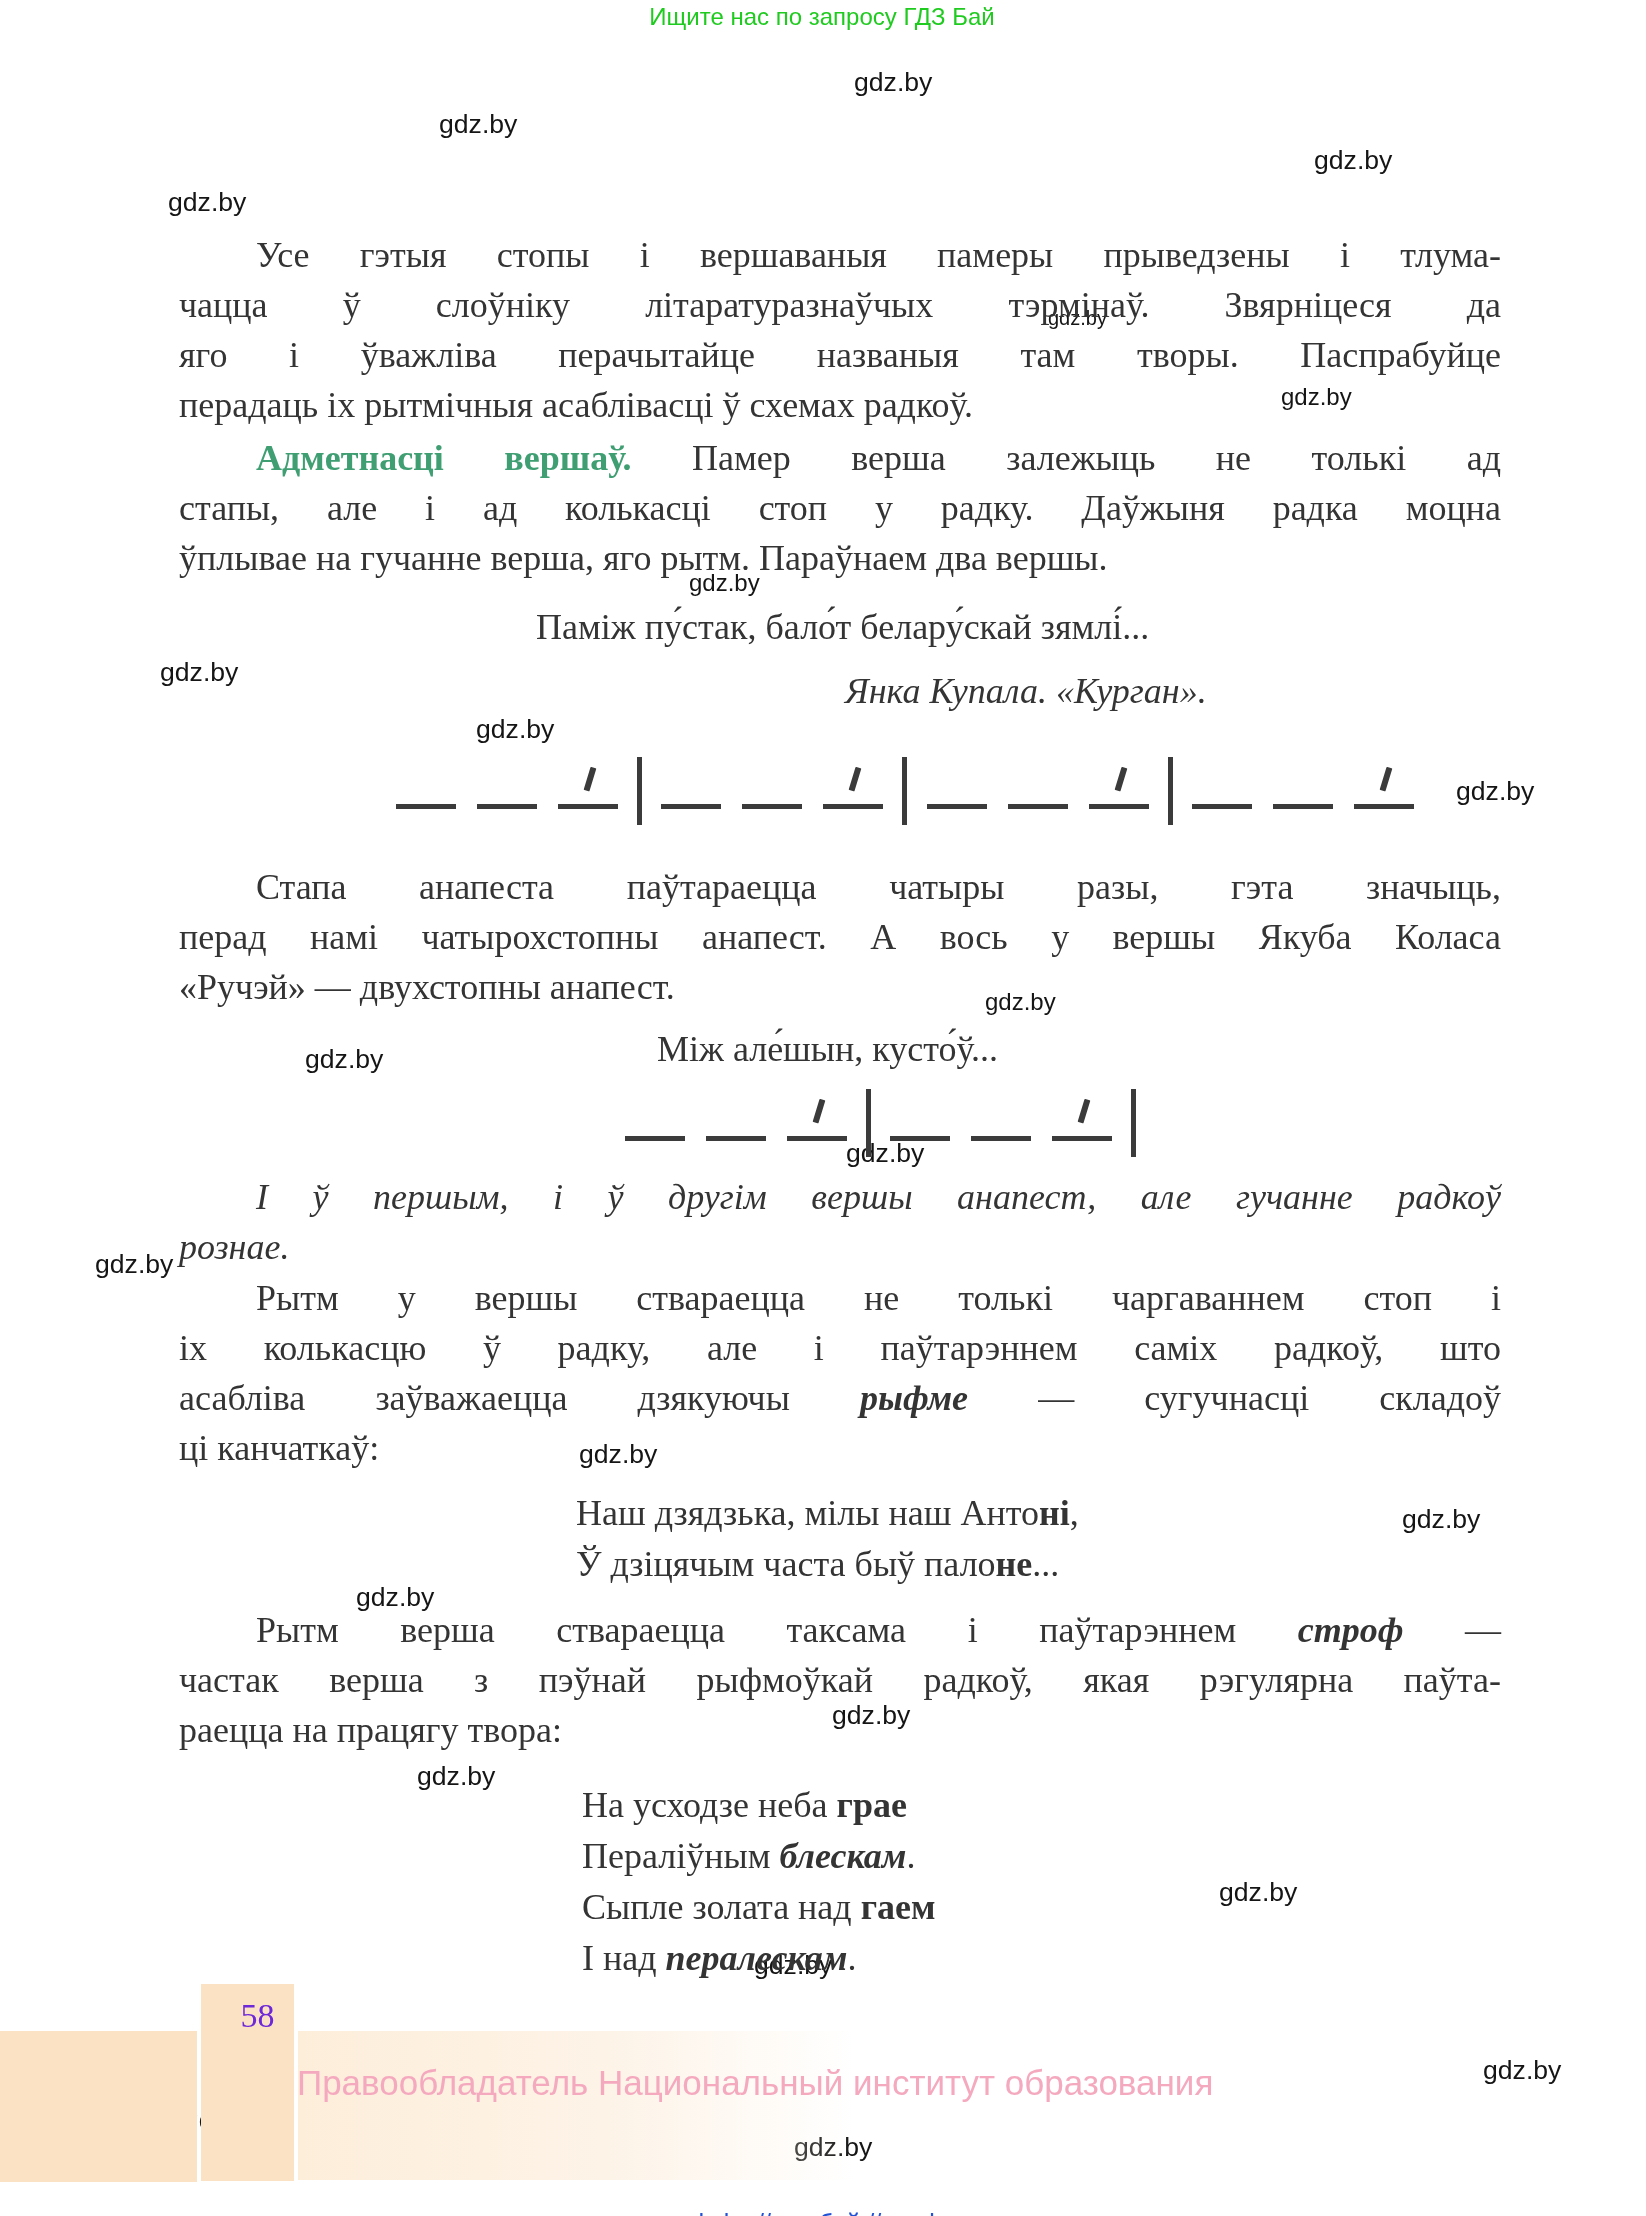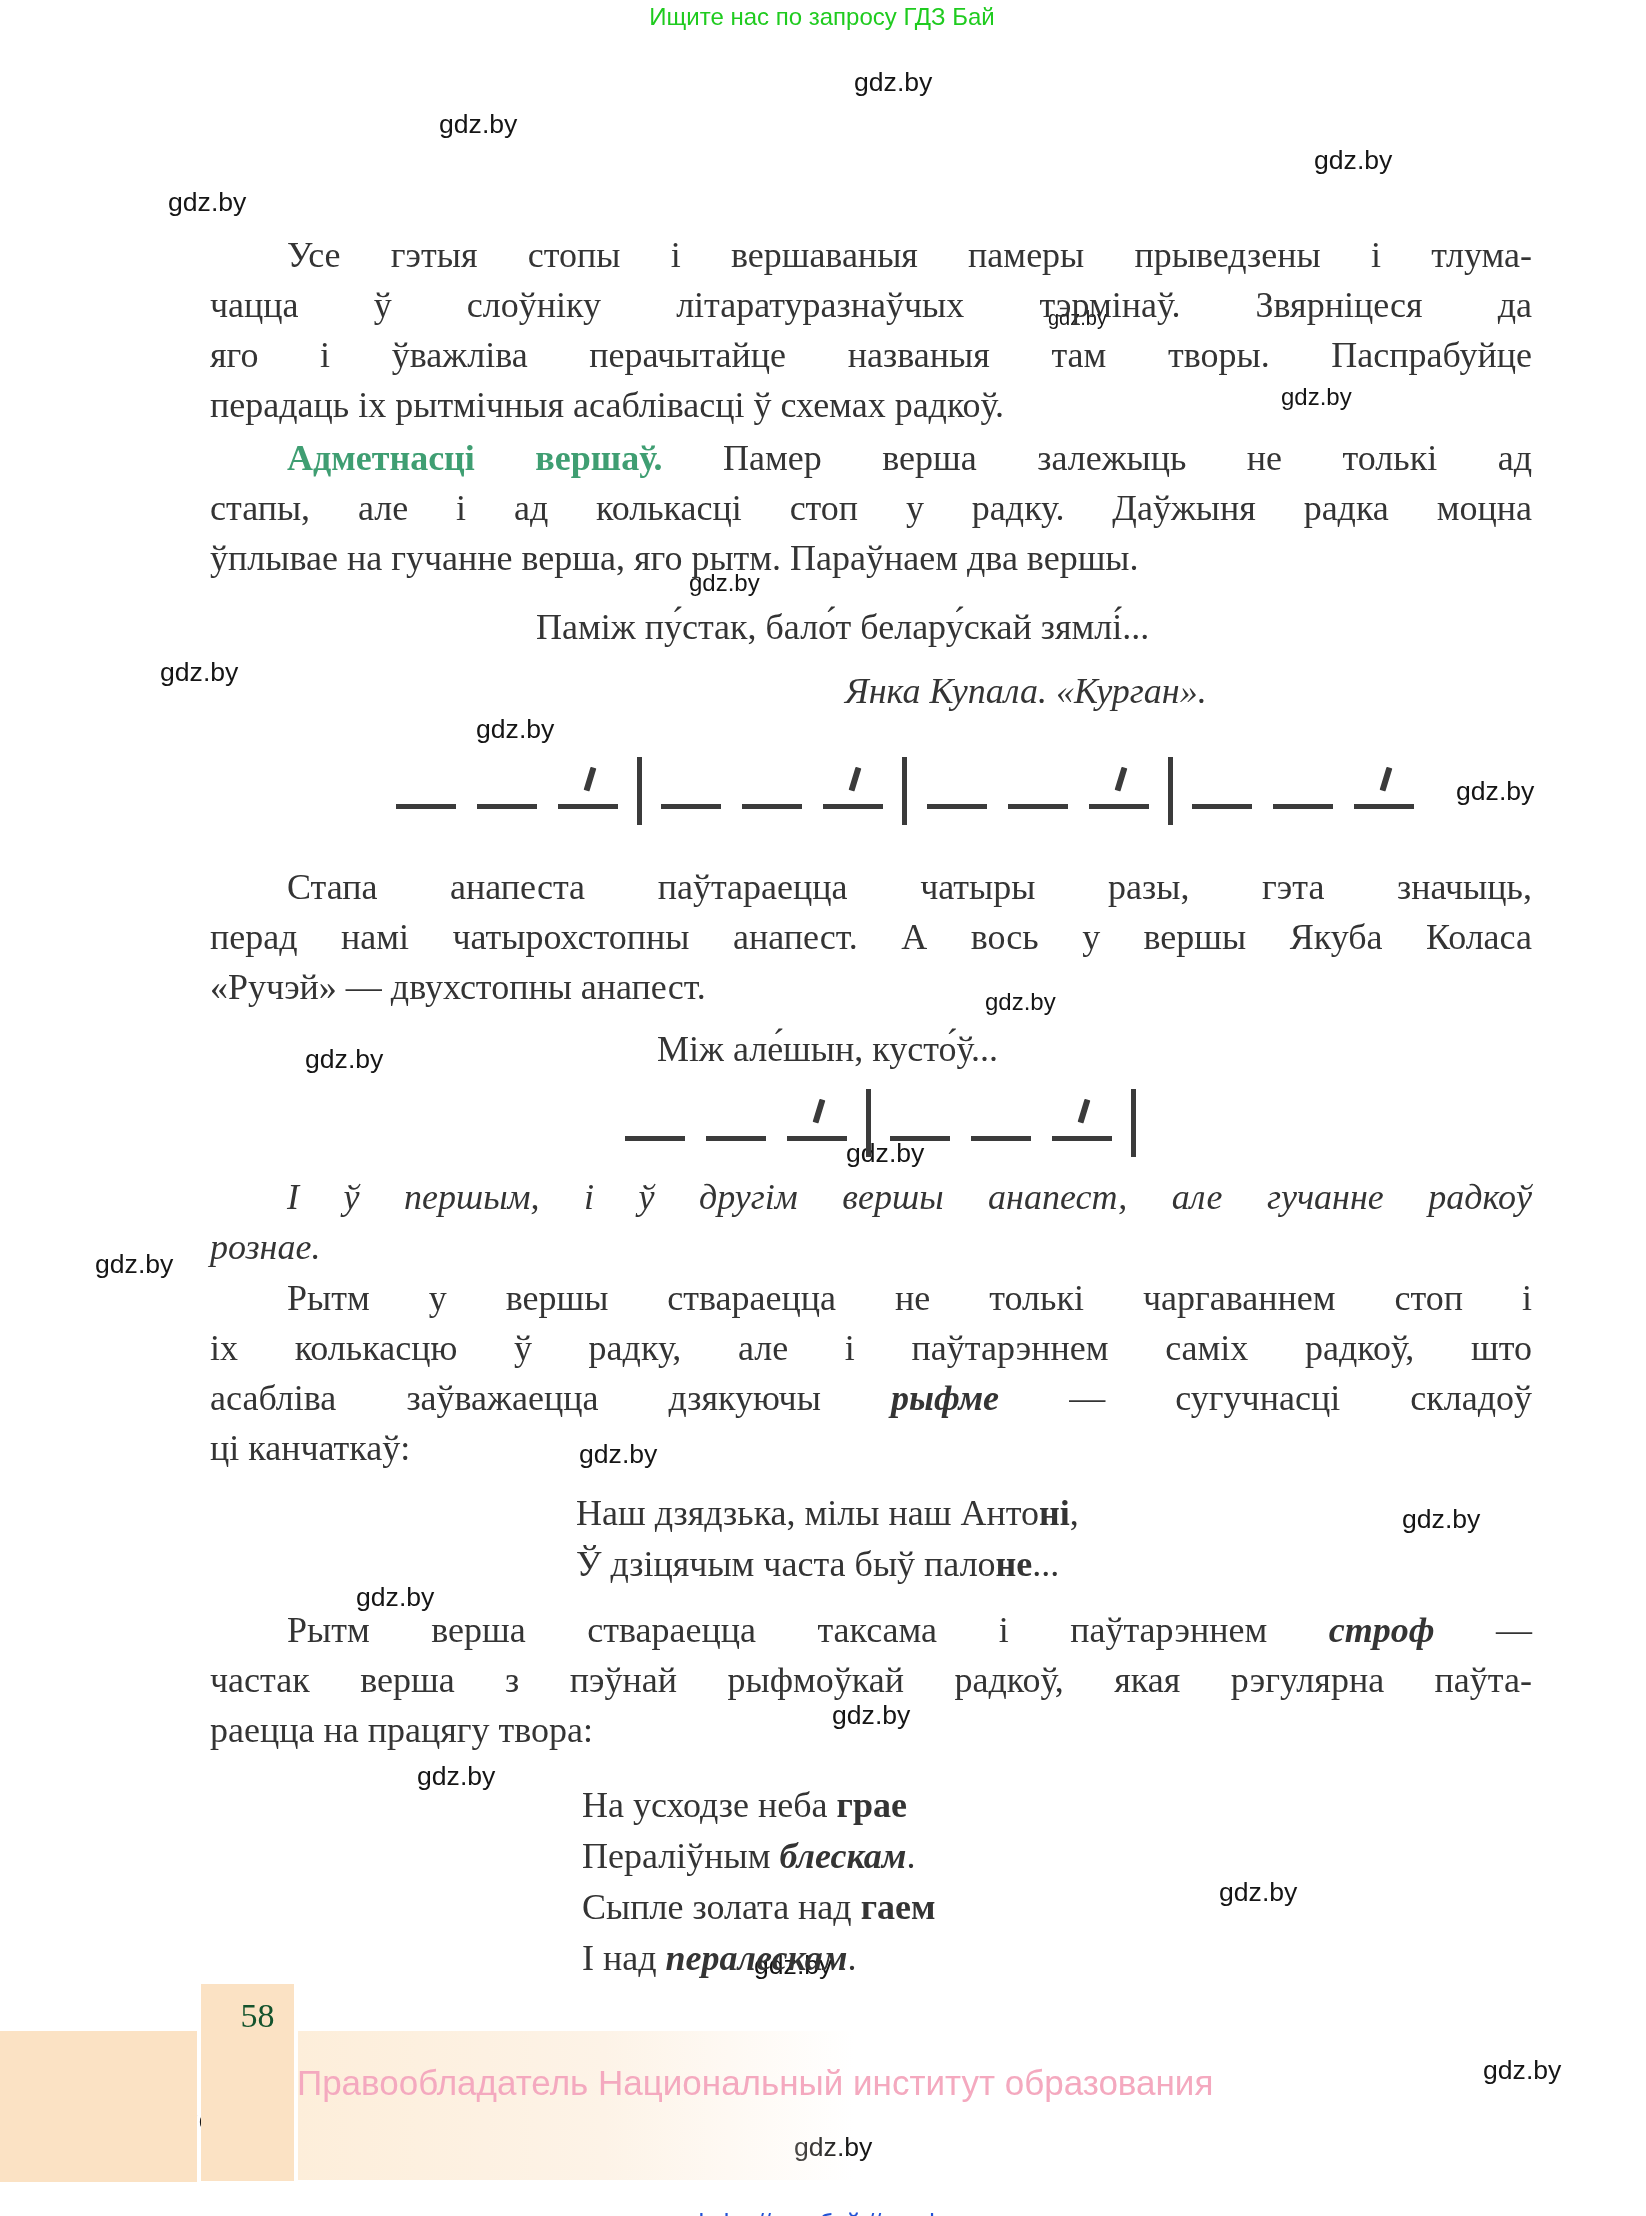--- a/index.html
+++ b/index.html
@@ -11,40 +11,40 @@
     position:absolute;top:3.2px;left:822px;transform:translateX(-50%);
     font-family:"Liberation Sans",sans-serif;font-size:24px;color:#1fcb1f;
     white-space:nowrap;
   }
   .wm{
     position:absolute;font-family:"Liberation Sans",sans-serif;
     font-size:26.6px;color:#151515;white-space:nowrap;line-height:1;
   }
   .wm.sm{font-size:20px;}
   .wm.md{font-size:24px;}
-  .para{position:absolute;left:210px;width:1322px;font-size:36px;line-height:50px;}
+  .para{position:absolute;left:179px;width:1322px;font-size:36px;line-height:50px;}
   .ln{text-align:justify;text-align-last:justify;}
   .ln.last{text-align-last:left;}
   .ind{text-indent:77px;}
   .lead{color:#3f9e72;font-weight:bold;}
   .b{font-weight:bold;}
   .bi{font-weight:bold;font-style:italic;}
   .verse{position:absolute;font-size:36px;line-height:51px;white-space:nowrap;}
   .attrib{font-style:italic;}
   .scheme{position:absolute;display:flex;align-items:flex-end;height:73px;}
   .dash{position:relative;display:inline-block;width:60px;height:4.8px;background:#3b3b3b;margin:0 10.5px 16px 10.5px;}
   .bar{display:inline-block;width:4.8px;height:68px;background:#3b3b3b;margin:0 8.9px;}
   .accent{position:absolute;left:29px;top:-37px;width:5.6px;height:24px;background:#3b3b3b;transform:rotate(17deg);border-radius:0.8px;}
   .rect{position:absolute;}
   .rect-left{left:0;top:2031px;width:197px;height:151px;background:#fbe2c4;}
   .rect-num{left:201px;top:1984px;width:93px;height:197px;background:#fbe2c4;}
   .rect-band{left:298px;top:2031px;width:556px;height:149px;
     background:linear-gradient(90deg,#fdeeda 0%,#fdf3e7 55%,rgba(253,243,231,0) 100%);}
   .pagenum{position:absolute;left:201px;top:1997px;width:113px;text-align:center;
-    font-size:34px;color:#14532d;}
+    font-size:34px;color:#6d28d9;}
   .copyright{position:absolute;left:297px;top:2063px;
     font-family:"Liberation Sans",sans-serif;font-size:35px;color:#f4a9bf;white-space:nowrap;}
   .footer-blue{
     position:absolute;top:2176px;left:816px;transform:translateX(-50%);
     font-family:"Liberation Sans",sans-serif;font-size:25px;color:#2151d6;white-space:nowrap;margin-top:33px;
   }
 </style>
 </head>
 <body>
 

